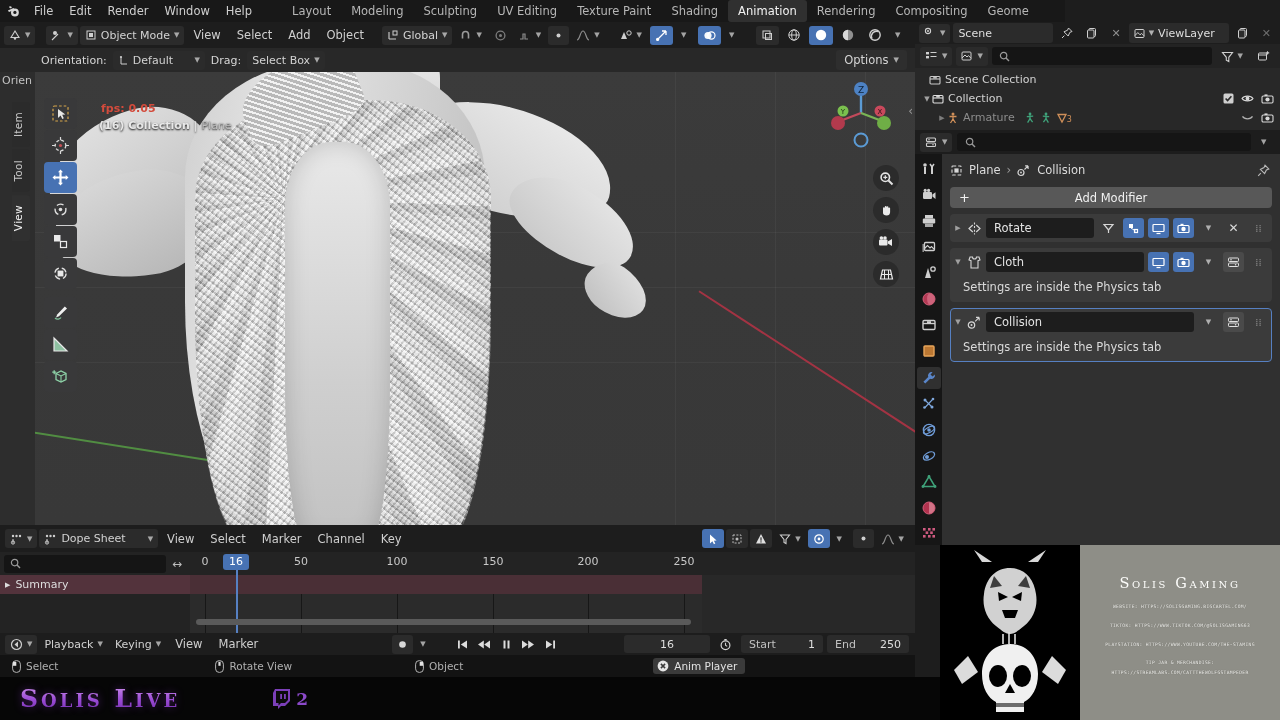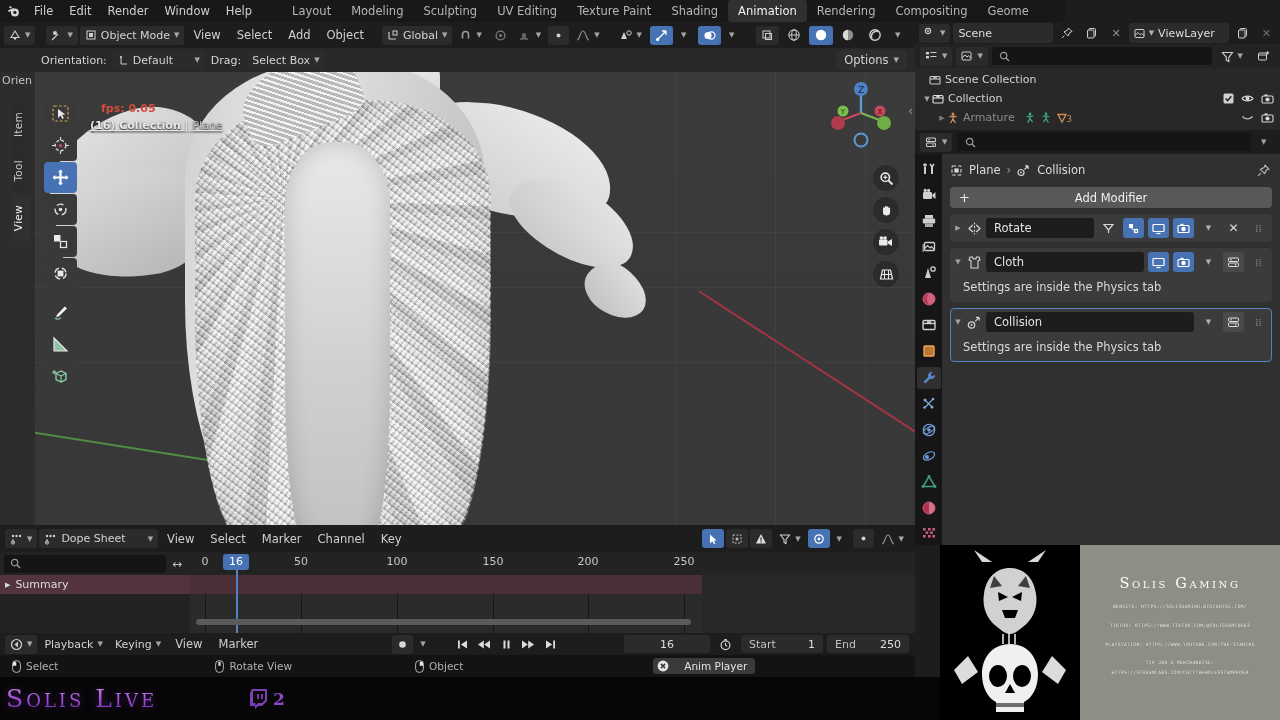--- a/index.html
+++ b/index.html
@@ -134,21 +134,21 @@
   .shoulder-strap{
     position:absolute; left:205px; top:-10px; width:120px; height:70px;
     background:repeating-linear-gradient(40deg,#f2f2f2 0 2px,#b9b9b9 2px 5px);
     border-radius:50% 50% 20% 20%;
     transform:rotate(-22deg);
   }
 
   
   .vp-ovl{ position:absolute; pointer-events:none; }
   .fps{ left:101px; top:80px; color:#d34b3c; font-size:11px; font-weight:bold; }
-  .collinfo{ left:90px; top:97px; font-size:11px; color:#e8e8e8; font-weight:bold; text-shadow:0 1px 2px #000;text-decoration:underline; }
+  .collinfo{ left:99px; top:97px; font-size:11px; color:#e8e8e8; font-weight:bold; text-shadow:0 1px 2px #000; }
   .collinfo .dim{ color:#bdbdbd; font-weight:normal; }
 
   
   .toolcol{
     position:absolute; left:44px; top:76px; width:33px;
     display:flex; flex-direction:column; gap:1px; z-index:6;
   }
   .tool{
     width:33px; height:31px; border-radius:4px; background:#39393a;
     display:flex; align-items:center; justify-content:center;
@@ -244,21 +244,21 @@
   .numfield .nm{ color:#c0c0c0; }
 
   
   .statusbar{
     position:absolute; left:0; top:655px; width:915px; height:22px;
     background:#131313; display:flex; align-items:center; font-size:10.5px; color:#b0b0b0;
   }
   .status-item{ display:flex; align-items:center; gap:5px; }
   .anim-player{
     background:#3a3a3a; border-radius:3px; padding:2px 8px 2px 4px;
-    display:flex; align-items:flex-start; gap:15px; color:#e2e2e2;
+    display:flex; align-items:flex-start; gap:5px; color:#e2e2e2;
   }
 
   
   .outliner{
     position:absolute; left:915px; top:22px; width:365px; height:108px; background:#1d1d1d;
   }
   .scene-row{
     height:22px; display:flex; align-items:center; gap:3px; padding:0 4px; background:#1d1d1d;
   }
   .idblock{
@@ -340,22 +340,22 @@
     text-shadow:0 0 1px rgba(0,0,0,.35);
   }
   .info-line.small{ margin-top:11px; }
 
   
   .streambar{
     position:absolute; left:0; top:677px; width:940px; height:43px; background:#060606;
     display:flex; align-items:center;
   }
   .solis-live{
-    margin-left:6px; font-family:"DejaVu Serif", serif; font-size:25px;
-    letter-spacing:3px; font-variant:small-caps; font-weight:normal;
+    margin-left:20px; font-family:"DejaVu Serif", serif; font-size:25px;
+    letter-spacing:3px; font-variant:small-caps; font-weight:bold;
     background:linear-gradient(180deg,#d9a0ef 0%, #9b4fd4 55%, #6e2ba8 100%);
     -webkit-background-clip:text; background-clip:text; color:transparent;
     text-shadow:0 0 8px rgba(150,60,220,.45);
   }
   .twitch{ display:flex; align-items:center; gap:5px; margin-left:92px; }
   .twitch-count{ font-family:"DejaVu Serif", serif; font-size:17px; color:#8b49c9; font-weight:bold; }
 
   svg{ display:block; }
 </style>
 </head>

